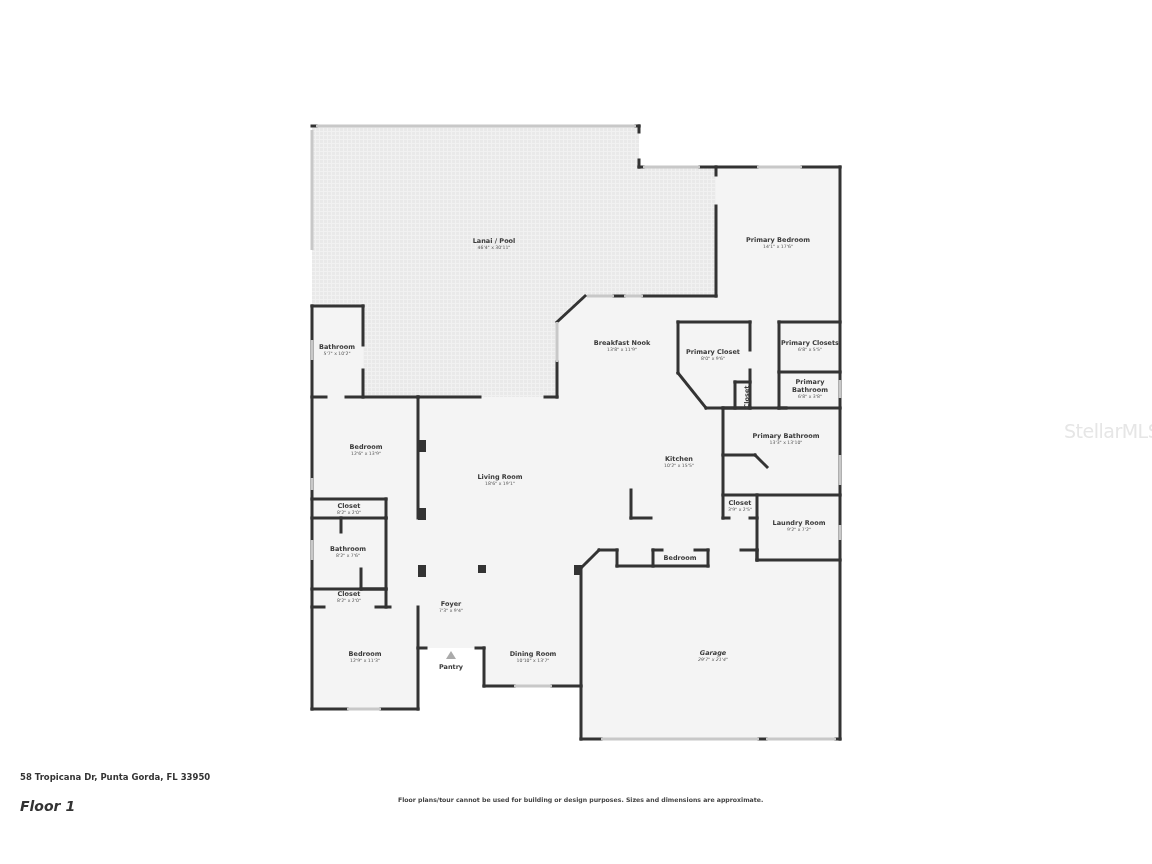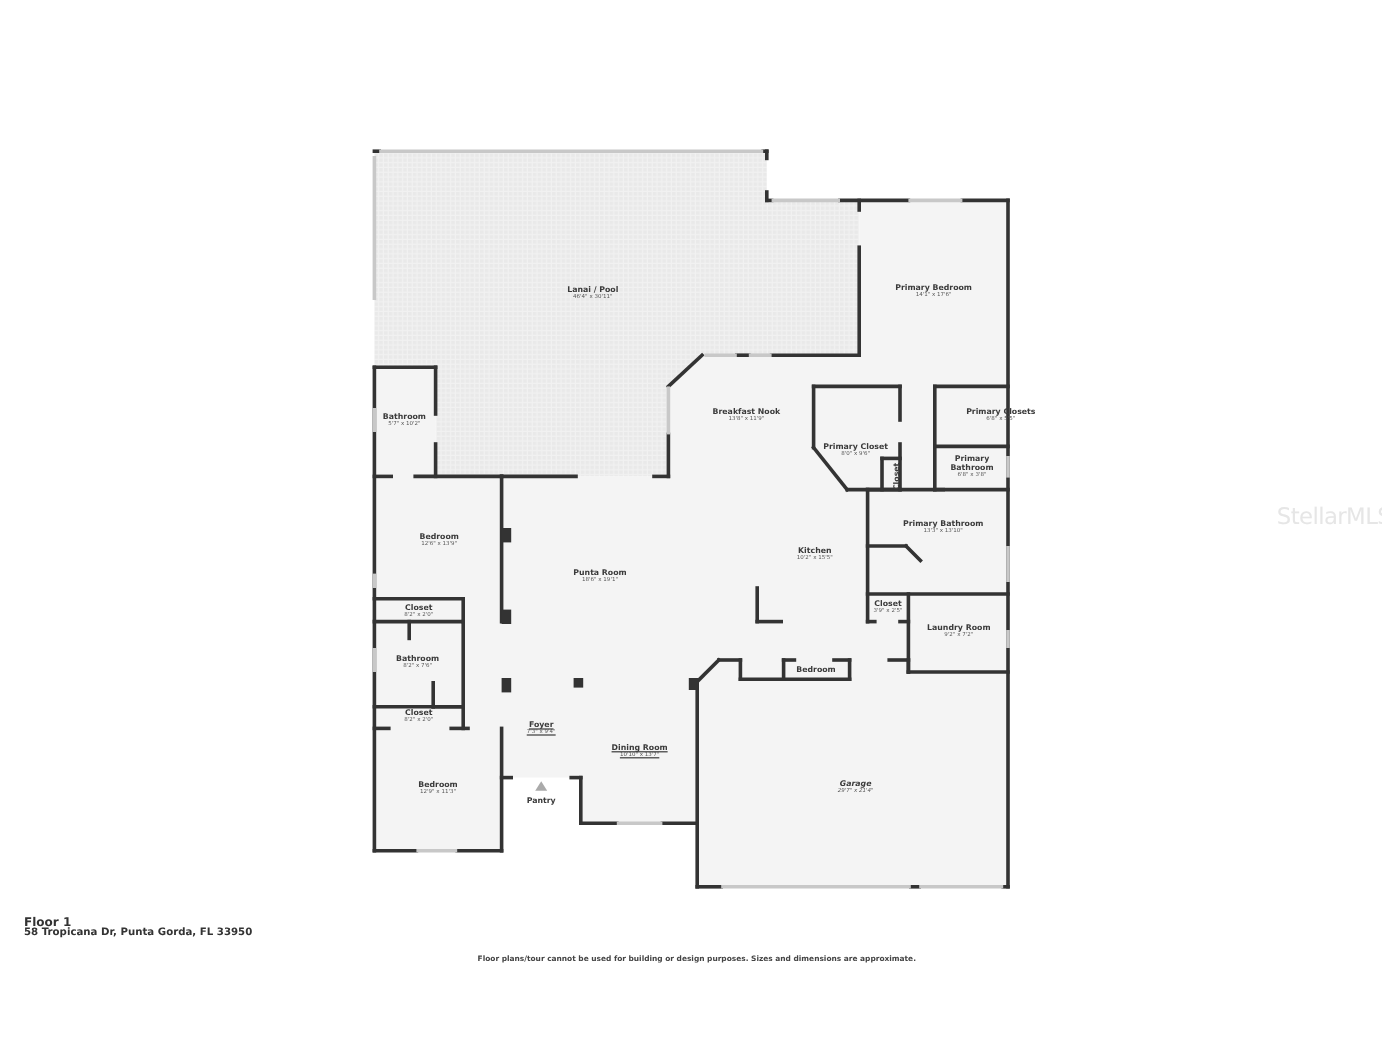--- a/index.html
+++ b/index.html
@@ -2,21 +2,21 @@
 <html><head>
 <meta charset="utf-8">
 <style>
   html,body{margin:0;padding:0;}
   body{width:1152px;height:864px;background:#ffffff;position:relative;overflow:hidden;font-family:"DejaVu Sans","Liberation Sans",sans-serif;}
   #plan{position:absolute;left:0;top:0;width:1008px;height:864px;}
   .lbl{position:absolute;text-align:center;transform:translateX(-50%);color:#3a3a3a;white-space:nowrap;}
   .lbl .nm{font-size:6.5px;font-weight:bold;display:block;line-height:8px;}
   .lbl .dm{font-size:4.6px;display:block;line-height:6px;color:#555;}
   .footer-addr{position:absolute;left:20px;top:772px;font-size:8.5px;font-weight:bold;color:#333;}
-  .footer-floor{position:absolute;left:20px;top:764px;font-size:10px;font-weight:bold;color:#333;}
+  .footer-floor{position:absolute;left:20px;top:798px;font-size:14px;font-weight:bold;color:#333;font-style:italic;}
   .footer-disc{position:absolute;left:398px;top:796px;font-size:6.2px;color:#444;font-weight:bold;}
   .watermark{position:absolute;left:1064px;top:420px;font-size:19px;color:#e6e6e6;letter-spacing:-0.5px;}
 </style>
 </head>
 <body>
 
 <div id="plan">
   <svg width="1152" height="864" viewBox="0 0 1152 864">
     <defs>
       <pattern id="tile" width="4" height="4" patternUnits="userSpaceOnUse">
@@ -164,25 +164,25 @@
       <span class="dm">14'1" x 17'6"</span>
     </div>
   <div class="lbl" style="left:337px;top:343px;">
       <span class="nm">Bathroom</span>
       <span class="dm">5'7" x 10'2"</span>
     </div>
   <div class="lbl" style="left:622px;top:339px;text-align:center;">
       <span class="nm">Breakfast Nook</span>
       <span class="dm">13'8" x 11'9"</span>
     </div>
-  <div class="lbl" style="left:713px;top:368px;">
+  <div class="lbl" style="left:713px;top:348px;">
       <span class="nm">Primary Closet</span>
       <span class="dm">8'0" x 9'6"</span>
     </div>
-  <div class="lbl" style="left:810px;top:339px;margin-left:24px;">
+  <div class="lbl" style="left:810px;top:339px;">
       <span class="nm">Primary Closets</span>
       <span class="dm">6'8" x 5'5"</span>
     </div>
   <div class="lbl" style="left:810px;top:378px;width:40px;white-space:normal;">
       <span class="nm">Primary Bathroom</span>
       <span class="dm">6'8" x 3'8"</span>
     </div>
   <div class="lbl" style="left:743px;top:386px;transform:rotate(-90deg);transform-origin:center;">
       <span class="nm" style="margin-left:-14px;">Closet</span>
     </div>
@@ -192,21 +192,21 @@
     </div>
   <div class="lbl" style="left:786px;top:432px;">
       <span class="nm">Primary Bathroom</span>
       <span class="dm">13'3" x 13'10"</span>
     </div>
   <div class="lbl" style="left:679px;top:455px;">
       <span class="nm">Kitchen</span>
       <span class="dm">10'2" x 15'5"</span>
     </div>
   <div class="lbl" style="left:500px;top:473px;">
-      <span class="nm">Punta Room</span>
+      <span class="nm">Living Room</span>
       <span class="dm">18'6" x 19'1"</span>
     </div>
   <div class="lbl" style="left:349px;top:502px;">
       <span class="nm">Closet</span>
       <span class="dm">8'2" x 2'0"</span>
     </div>
   <div class="lbl" style="left:740px;top:499px;">
       <span class="nm">Closet</span>
       <span class="dm">3'9" x 2'5"</span>
     </div>
@@ -218,25 +218,25 @@
       <span class="nm">Bathroom</span>
       <span class="dm">8'2" x 7'6"</span>
     </div>
   <div class="lbl" style="left:680px;top:554px;">
       <span class="nm">Bedroom</span>
     </div>
   <div class="lbl" style="left:349px;top:590px;">
       <span class="nm">Closet</span>
       <span class="dm">8'2" x 2'0"</span>
     </div>
-  <div class="lbl" style="left:451px;top:600px;text-decoration:underline;">
+  <div class="lbl" style="left:451px;top:600px;">
       <span class="nm">Foyer</span>
       <span class="dm">7'3" x 9'4"</span>
     </div>
-  <div class="lbl" style="left:533px;top:619px;text-decoration:underline;">
+  <div class="lbl" style="left:533px;top:650px;">
       <span class="nm">Dining Room</span>
       <span class="dm">10'10" x 13'7"</span>
     </div>
   <div class="lbl" style="left:713px;top:649px;font-style:italic;">
       <span class="nm">Garage</span>
       <span class="dm">29'7" x 21'4"</span>
     </div>
   <div class="lbl" style="left:365px;top:650px;">
       <span class="nm">Bedroom</span>
       <span class="dm">12'9" x 11'3"</span>

